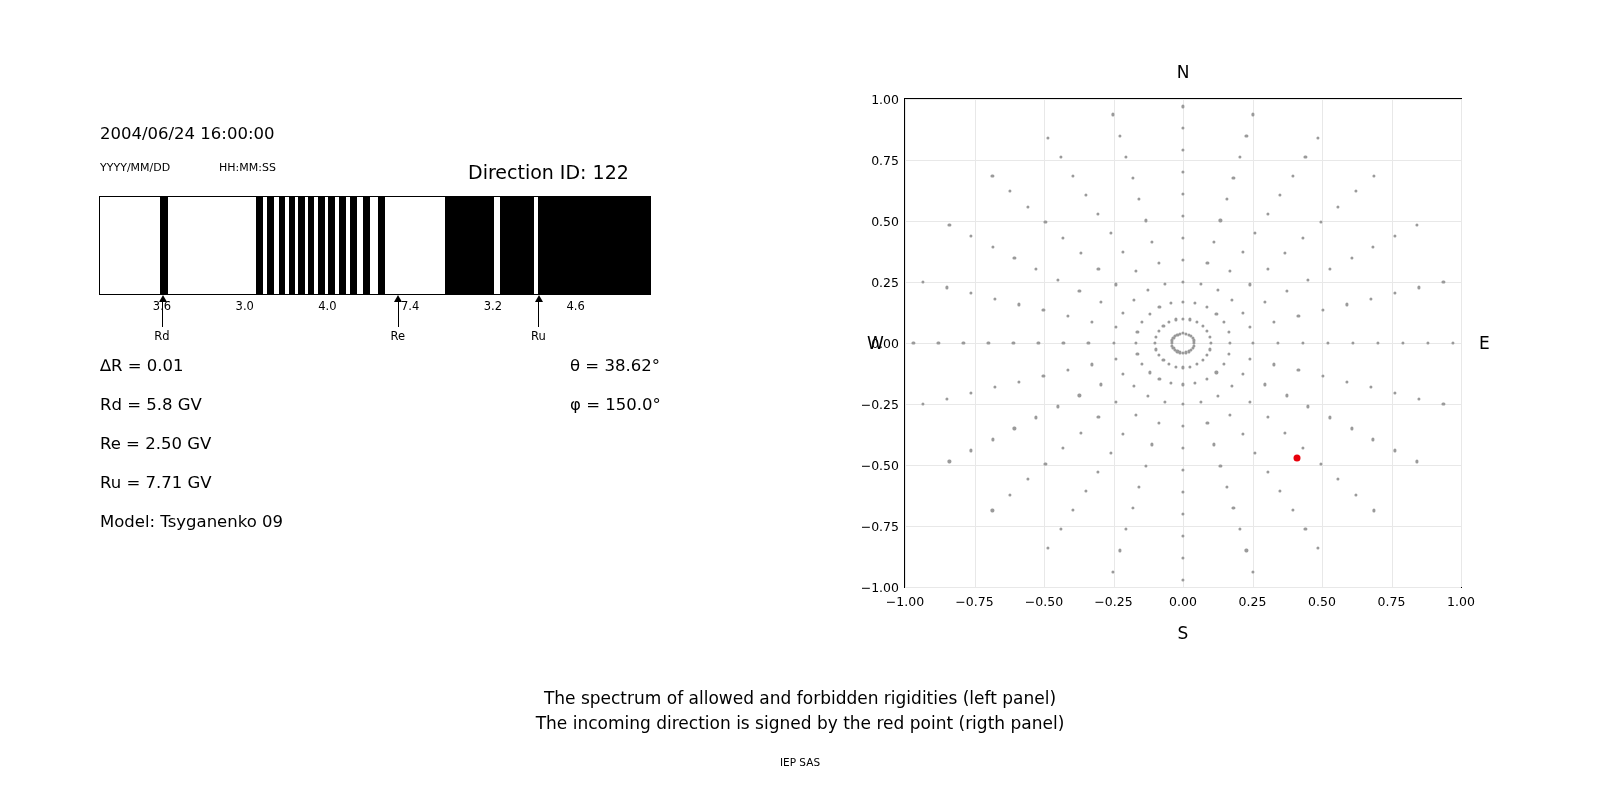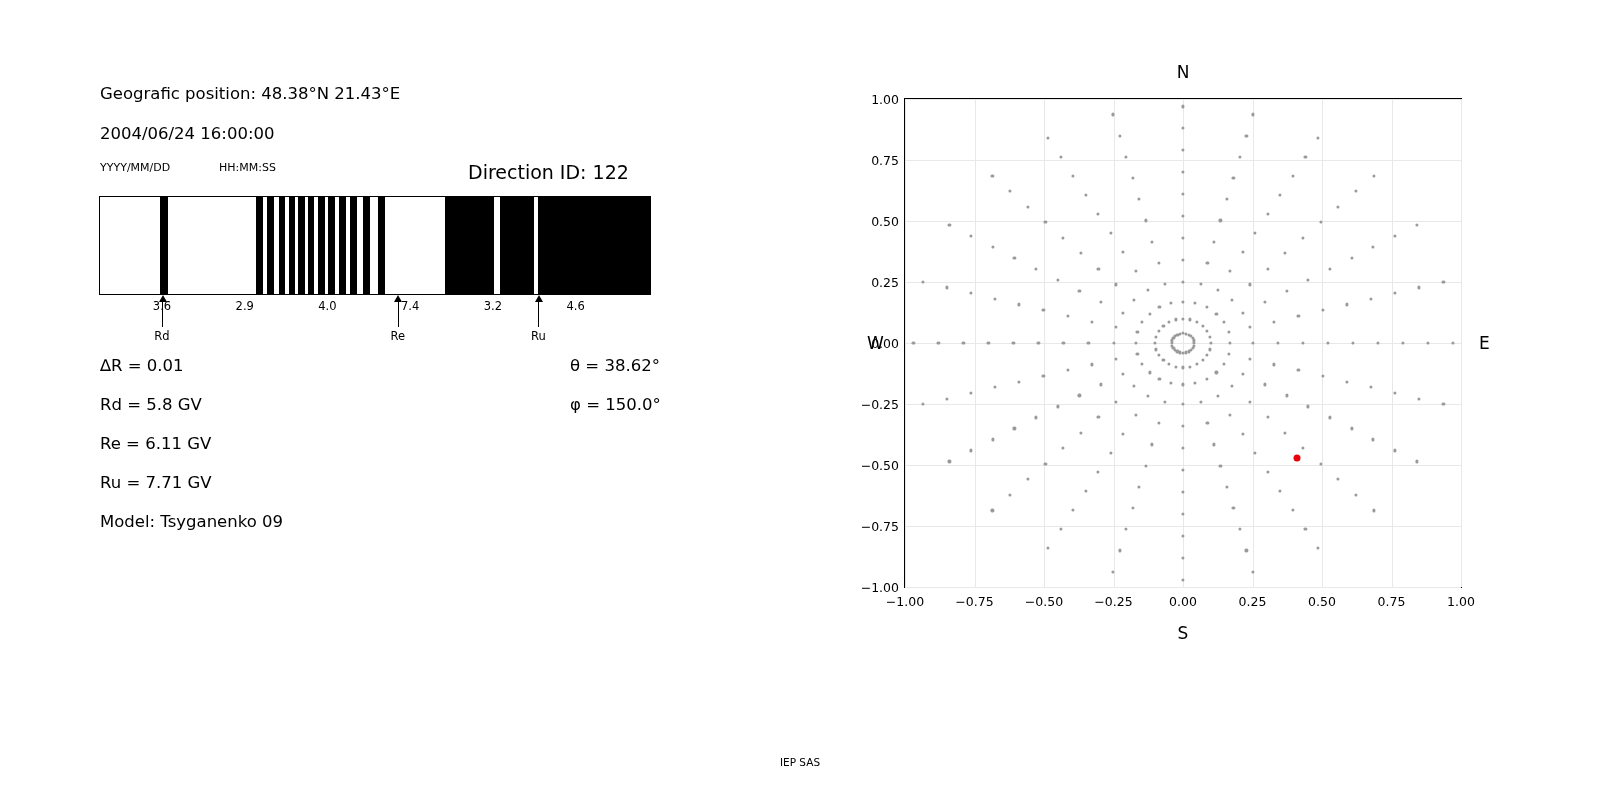--- a/index.html
+++ b/index.html
@@ -213,21 +213,20 @@
     position: absolute;
     font-size: 17px;
     white-space: nowrap;
   }
 </style>
 </head>
 <body>
 
 <div class="panel-left">
 
-  <div class="geo-pos">Geografic position: 48.38°N 21.43°E</div>
 
   <div class="datetime">2004/06/24 16:00:00</div>
 
   <div class="fmt-date">YYYY/MM/DD</div>
 
   <div class="fmt-time">HH:MM:SS</div>
 
   <div class="direction-id">Direction ID: 122</div>
 
   <div class="spectrum-box" id="spectrum-box">
@@ -244,21 +243,21 @@
       <div class="band" style="left: 250.188px; width: 7.03008px;"></div>
       <div class="band" style="left: 263.008px; width: 6.61654px;"></div>
       <div class="band" style="left: 277.895px; width: 6.61654px;"></div>
       <div class="band" style="left: 345.301px; width: 48.3835px;"></div>
       <div class="band" style="left: 400.301px; width: 33.9098px;"></div>
       <div class="band" style="left: 438.346px; width: 111.654px;"></div>
     </div>
 
   <div class="axis-wrap" id="spectrum-axis">
       <div class="tick-label" style="left: 63.0301px;">3.6</div>
-      <div class="tick-label" style="left: 145.737px;">2.9</div>
+      <div class="tick-label" style="left: 145.737px;">3.0</div>
       <div class="tick-label" style="left: 228.444px;">4.0</div>
       <div class="tick-label" style="left: 311.15px;">7.4</div>
       <div class="tick-label" style="left: 393.857px;">3.2</div>
       <div class="tick-label" style="left: 476.564px;">4.6</div>
       <div class="marker" style="left: 63.0301px;">
         <div class="arrow-head"></div>
         <div class="arrow-line"></div>
         <div class="marker-label">Rd</div>
       </div>
       <div class="marker" style="left: 298.744px;">
@@ -268,21 +267,21 @@
       </div>
       <div class="marker" style="left: 439.346px;">
         <div class="arrow-head"></div>
         <div class="arrow-line"></div>
         <div class="marker-label">Ru</div>
       </div>
     </div>
 
   <div class="param col-a" style="top:356px">∆R = 0.01</div>
   <div class="param col-a" style="top:395px">Rd = 5.8 GV</div>
-  <div class="param col-a" style="top:434px">Re = 6.11 GV</div>
+  <div class="param col-a" style="top:434px">Re = 2.50 GV</div>
   <div class="param col-a" style="top:473px">Ru = 7.71 GV</div>
   <div class="param col-a" style="top:512px">Model: Tsyganenko 09</div>
 
   <div class="param col-b" style="top:356px">θ = 38.62°</div>
   <div class="param col-b" style="top:395px">φ = 150.0°</div>
 </div>
 
 <div class="panel-right">
   <div class="plot-frame" id="plot-frame">
       <div class="grid-line-v" style="left: 0px;"></div>
@@ -613,14 +612,16 @@
       <div class="xtick" style="left: 591.5px; top: 594px;">0.75</div>
       <div class="xtick" style="left: 661px; top: 594px;">1.00</div>
       <div class="compass" style="left: 383px; top: 62px; transform: translateX(-50%);">N</div>
       <div class="compass" style="left: 383px; top: 623px; transform: translateX(-50%);">S</div>
       <div class="compass" style="left: 67px; top: 333px; transform: translateX(0px);">W</div>
       <div class="compass" style="left: 679px; top: 333px; transform: translateX(0px);">E</div>
     </div>
 </div>
 
 <div class="footer">
+  <div class="footer-line">The spectrum of allowed and forbidden rigidities (left panel)</div>
+  <div class="footer-line">The incoming direction is signed by the red point (rigth panel)</div>
 </div>
 <div class="credit">IEP SAS</div>
 
 </body></html>

